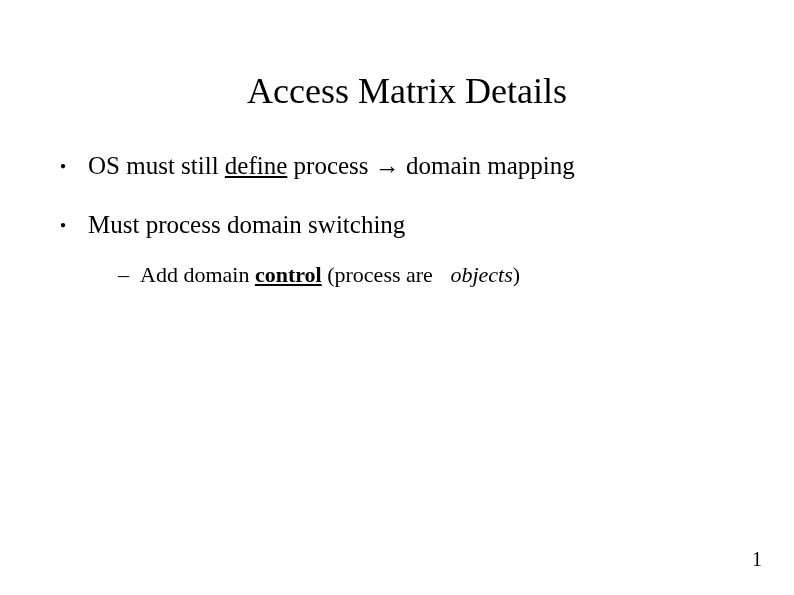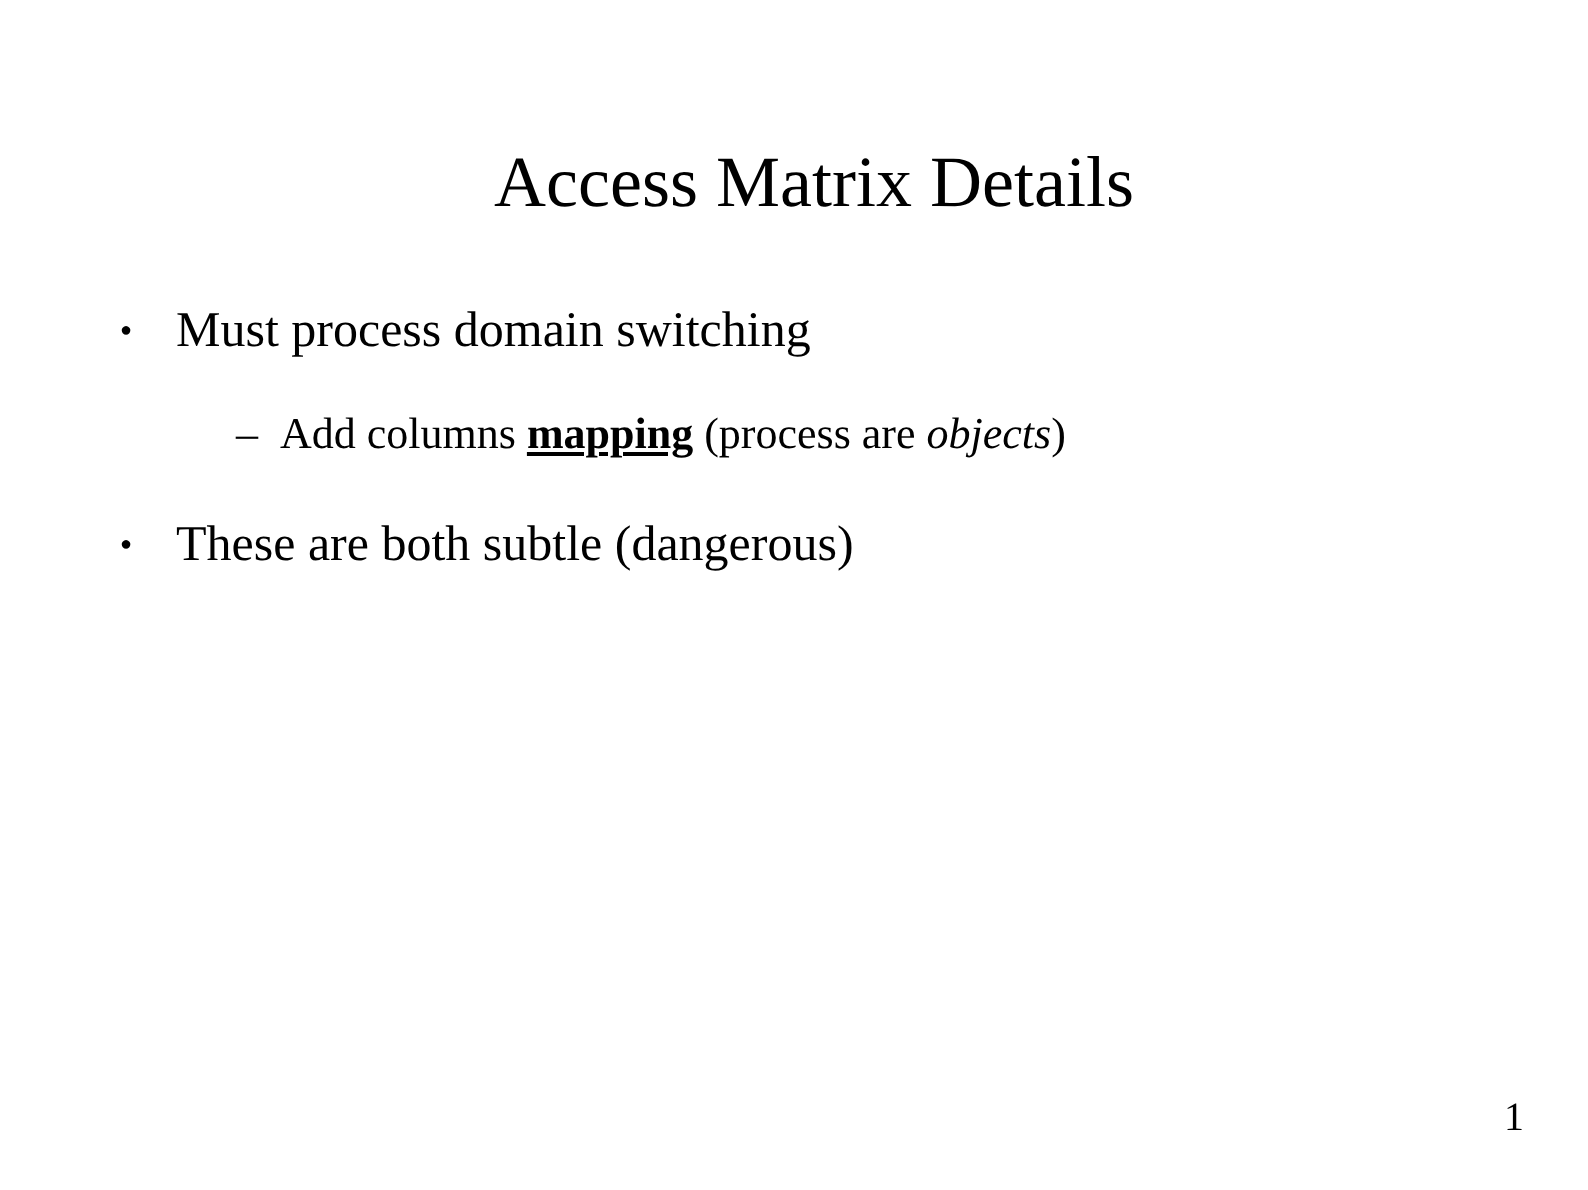--- a/index.html
+++ b/index.html
@@ -57,49 +57,49 @@
     position: relative;
   }
   ul.level2 > li::before {
     content: "–";
     position: absolute;
     left: 0;
     top: 0;
     font-size: 22px;
   }
   .underline { text-decoration: underline; }
-  .italic { font-style: italic; }
+  .italic { font-style: italic; margin-left: 12px; }
   .bold-underline { font-weight: bold; text-decoration: underline; }
   .page-number {
     position: absolute;
     right: 32px;
     bottom: 24px;
     font-size: 20px;
   }
 </style>
 </head>
 <body>
 
 <div class="slide">
 
   <h1 class="title">Access Matrix Details</h1>
 
   <ul class="level1">
 
+    <li>
+      <span>OS must still </span><span class="underline">define</span><span> process </span><span>→</span><span> domain mapping</span>
+    </li>
 
     <li>
       <span>Must process domain switching</span>
       <ul class="level2">
         <li>
-          <span>Add columns </span><span class="bold-underline">mapping</span><span> (process are </span><span class="italic">objects</span><span>)</span>
+          <span>Add domain </span><span class="bold-underline">control</span><span> (process are </span><span class="italic">objects</span><span>)</span>
         </li>
       </ul>
     </li>
 
-    <li>
-      <span>These are both subtle (dangerous)</span>
-    </li>
 
   </ul>
 
   <div class="page-number">1</div>
 
 </div>
 
 </body></html>

